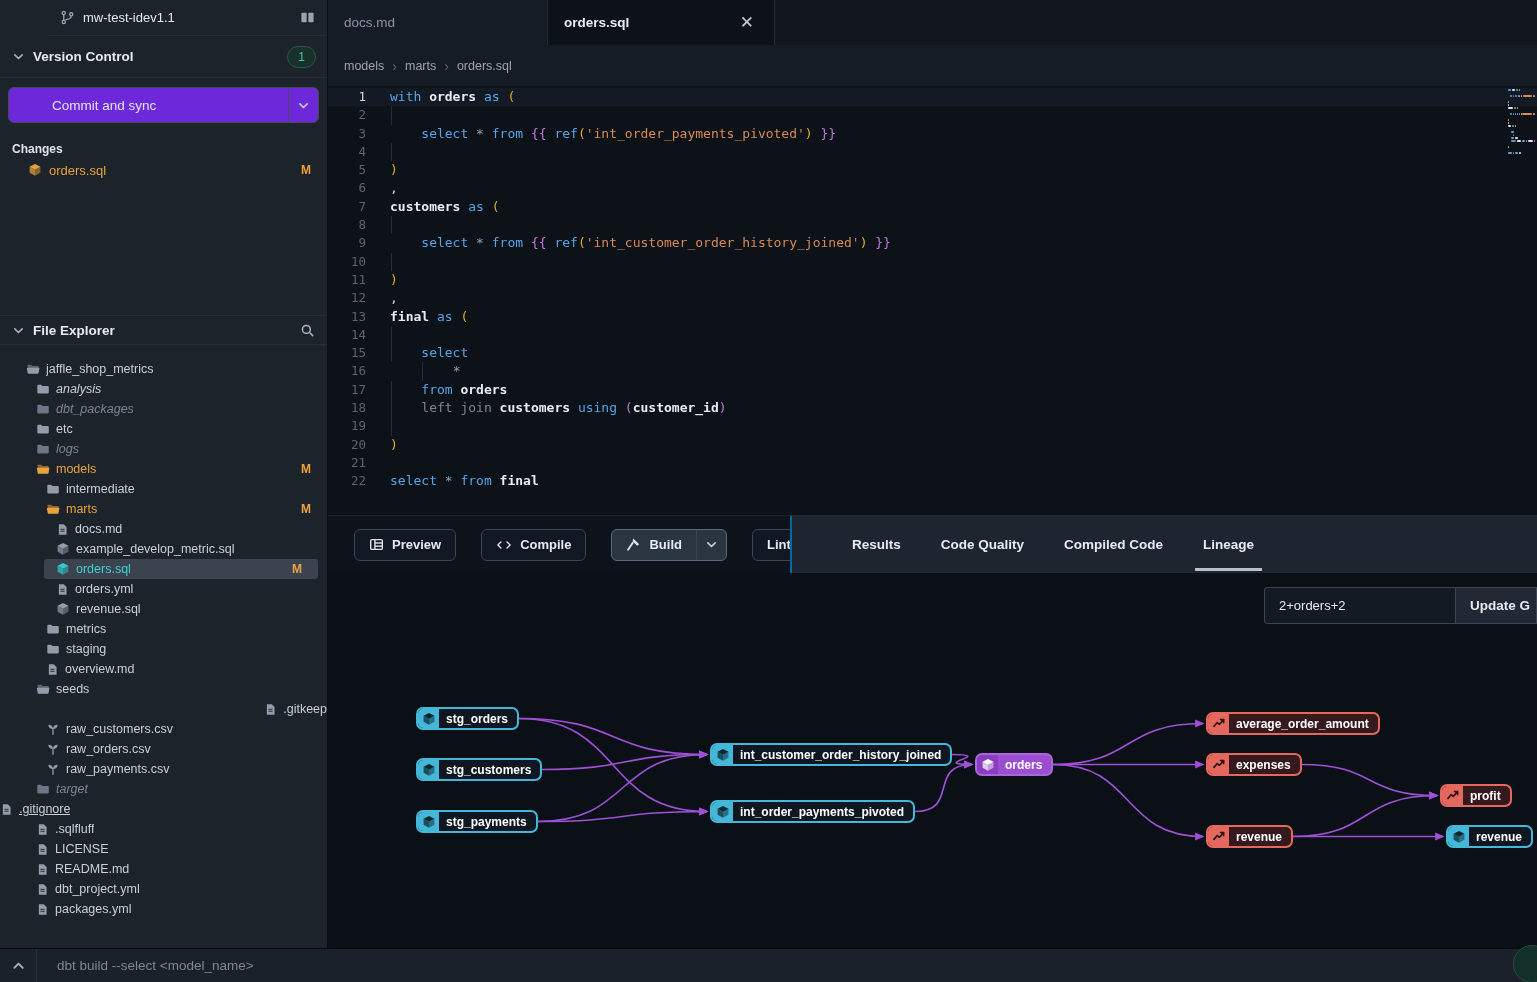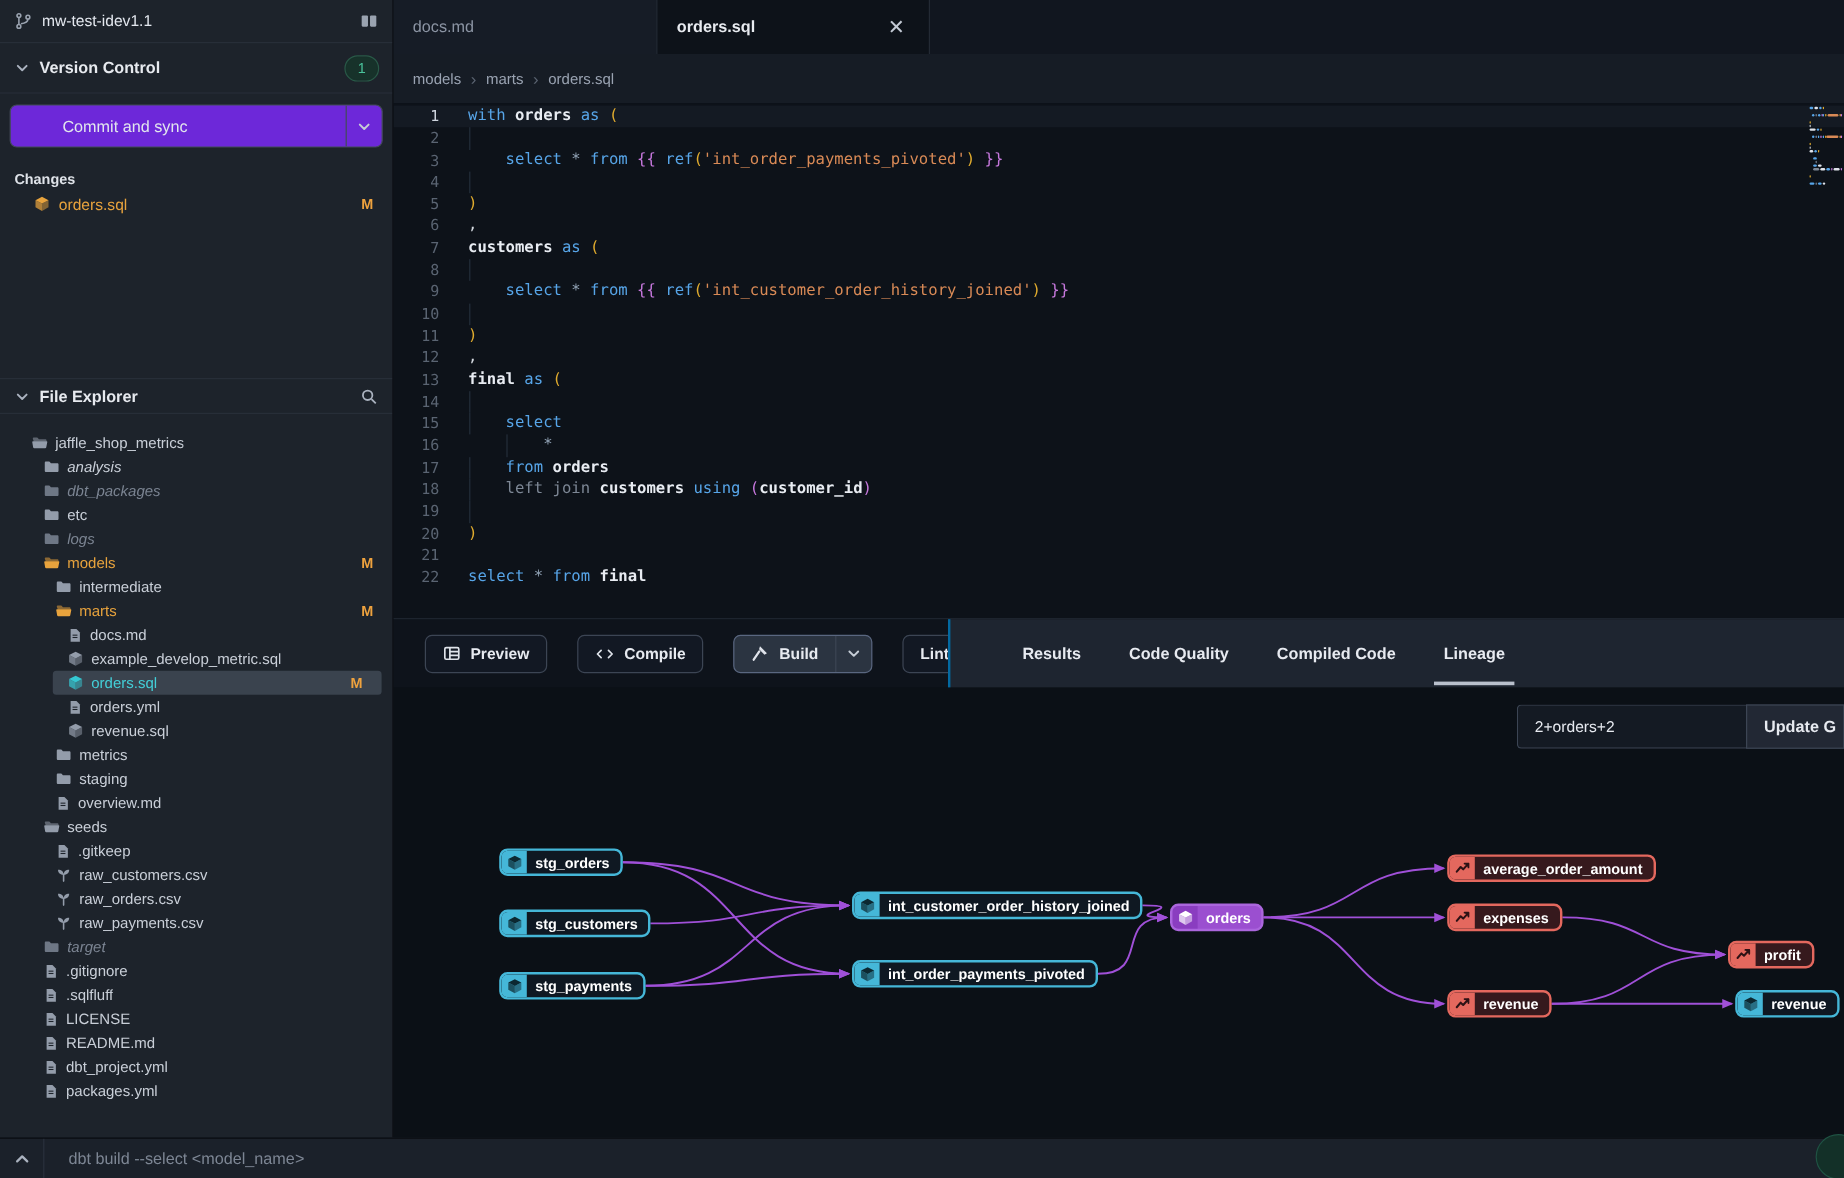--- a/index.html
+++ b/index.html
@@ -2,21 +2,21 @@
 <html><head>
 <meta charset="utf-8">
 <style>
   * { margin:0; padding:0; box-sizing:border-box; }
   html,body { background:#0a0e14; }
   body { font-family:"Liberation Sans", sans-serif; }
   .root { position:relative; width:1537px; height:982px; overflow:hidden; background:#0d1219; color:#dfe3ea; }
 
   
   .sidebar { position:absolute; left:0; top:0; width:328px; height:948px; background:#1d232b; border-right:1px solid #0a0d12; overflow:hidden; }
-  .sb-header { height:36px; display:flex; align-items:center; padding:0 12px; border-bottom:1px solid #272e38; }
+  .sb-header { height:36px; display:flex; align-items:center; padding:0 12px; border-bottom:1px solid #272e38;margin-left:48px; }
   .sb-header .ic { color:#9aa3b0; display:flex; }
   .proj { margin-left:8px; font-size:13px; color:#e3e7ee; flex:1; }
   .vc-header { height:42px; display:flex; align-items:center; padding:0 12px; border-bottom:1px solid #272e38; cursor:pointer; }
   .vc-header .chev { color:#aab2bf; display:flex; margin-right:8px; }
   .vc-title { font-size:13.5px; font-weight:bold; color:#e7eaef; flex:1; }
   .vc-badge { min-width:27px; height:20px; border-radius:11px; background:#17322a; border:1px solid #29594704; outline:1px solid #285a47; color:#4ac39b; font-size:12px; display:flex; align-items:center; justify-content:center; }
   .commit-wrap { padding:9px 8px; }
   .commit-btn { height:36px; border:1px solid #434b59; border-radius:6px; display:flex; align-items:center; background:#6d28d9; cursor:pointer;padding-left:27px; }
   .commit-label { flex:1; padding-left:16px; font-size:13.5px; color:#e2e6ed; }
   .commit-caret { width:30px; align-self:stretch; border-left:1px solid #434b59; display:flex; align-items:center; justify-content:center; color:#c6cdd6; }
@@ -323,21 +323,21 @@
         </div>
         <div class="trow" style="padding-left: 36px;">
           <span class="ic ic-gray">
             <svg width="14" height="14" viewBox="0 0 16 16" fill="currentColor">
               <path opacity=".55" d="M1.5 4.2c0-.7.5-1.2 1.2-1.2h3.1l1.6 1.6h6c.7 0 1.2.5 1.2 1.2v1H2.5z"></path>
               <path d="M2 6.6h12.6c.5 0 .8.4.7.9l-1 5c-.1.5-.5.8-1 .8H2.9c-.5 0-.9-.3-1-.8L1 7.5c-.1-.5.4-.9 1-.9z"></path>
             </svg>
           </span>
           <span class="tlabel">seeds</span>
         </div>
-        <div class="trow" style="padding-left: 46px;">
+        <div class="trow" style="padding-left: 46px; justify-content: flex-end;">
           <span class="ic ic-gray">
             <svg width="13" height="13" viewBox="0 0 16 16" fill="currentColor">
               <path d="M3.5 1.5h6L13 5v9.5H3.5z"></path>
               <rect x="5.5" y="7.2" width="5" height="1.1" fill="#1d232b"></rect>
               <rect x="5.5" y="9.6" width="5" height="1.1" fill="#1d232b"></rect>
             </svg>
           </span>
           <span class="tlabel">.gitkeep</span>
         </div>
         <div class="trow" style="padding-left: 46px;">
@@ -371,21 +371,21 @@
           <span class="tlabel">raw_payments.csv</span>
         </div>
         <div class="trow muted" style="padding-left: 36px;">
           <span class="ic ic-dim">
             <svg width="14" height="14" viewBox="0 0 16 16" fill="currentColor">
               <path d="M1.5 4.2c0-.7.5-1.2 1.2-1.2h3.1l1.6 1.6h6c.7 0 1.2.5 1.2 1.2v6c0 .7-.5 1.2-1.2 1.2H2.7c-.7 0-1.2-.5-1.2-1.2z"></path>
             </svg>
           </span>
           <span class="tlabel">target</span>
         </div>
-        <div class="trow" style="padding-left: 36px;">
+        <div class="trow" style=" text-decoration: underline;">
           <span class="ic ic-gray">
             <svg width="13" height="13" viewBox="0 0 16 16" fill="currentColor">
               <path d="M3.5 1.5h6L13 5v9.5H3.5z"></path>
               <rect x="5.5" y="7.2" width="5" height="1.1" fill="#1d232b"></rect>
               <rect x="5.5" y="9.6" width="5" height="1.1" fill="#1d232b"></rect>
             </svg>
           </span>
           <span class="tlabel">.gitignore</span>
         </div>
         <div class="trow" style="padding-left: 36px;">

